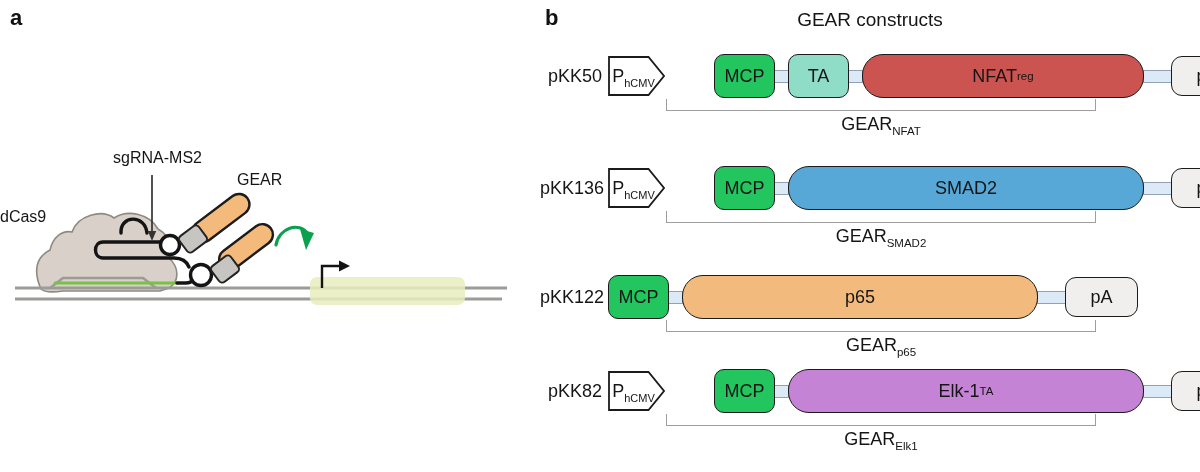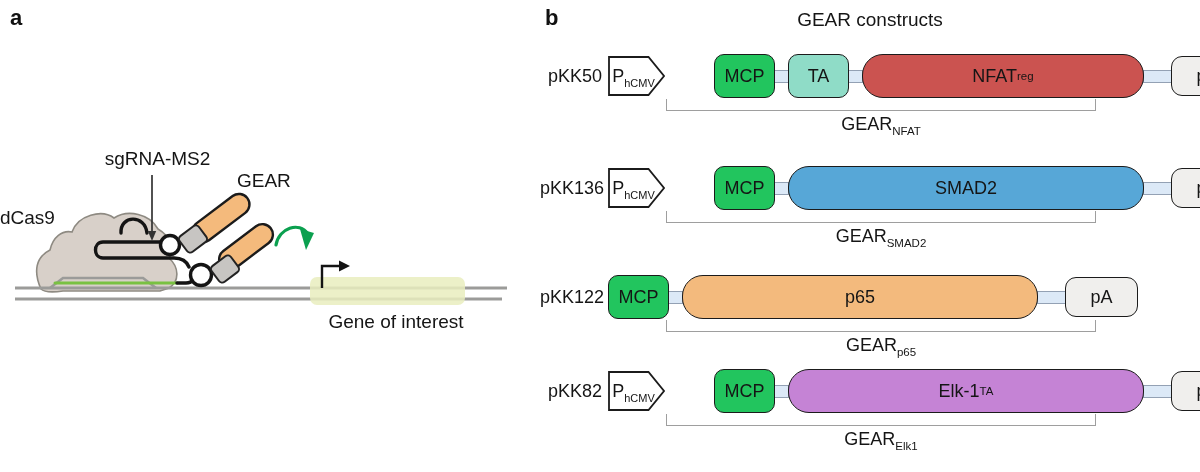--- a/index.html
+++ b/index.html
@@ -4,21 +4,21 @@
 <style>
   html,body{margin:0;padding:0;background:#fff;}
   #figure{position:relative;width:1200px;height:472px;background:#ffffff;overflow:hidden;
           font-family:"Liberation Sans","DejaVu Sans",sans-serif;color:#151515;}
   .pletter{position:absolute;font-size:22px;font-weight:bold;color:#111;}
   #pletter-a{left:10px;top:5px;}
   #pletter-b{left:545px;top:5px;}
   
   #panel-a{position:absolute;left:0;top:0;width:540px;height:472px;}
   #panel-a svg{position:absolute;left:0;top:0;}
-  .alabel{position:absolute;font-size:19px;line-height:1.1;white-space:nowrap;}
+  .alabel{position:absolute;font-size:16px;line-height:1.1;white-space:nowrap;}
   #lbl-dcas9{left:0px;top:208px;}
   #lbl-sgrna{left:95px;top:149px;width:125px;text-align:center;}
   #lbl-gear{left:237px;top:171px;}
   #lbl-gene{left:316px;top:312px;width:160px;text-align:center;}
   
   #panel-b{position:absolute;left:540px;top:0;width:660px;height:472px;}
   #b-title{position:absolute;left:0;top:9px;width:660px;text-align:center;font-size:19px;}
   #b-rows{position:absolute;left:0;top:0;width:660px;height:340px;}
   .crow{position:absolute;left:0;height:44px;display:flex;align-items:center;}
   .plasmid{width:62px;margin-right:6px;text-align:right;font-size:18px;flex:none;}
@@ -83,21 +83,20 @@
 
       <path d="M 322,288 L 322,266 L 340,266" stroke="#141414" stroke-width="2.4" fill="none"></path>
       <polygon points="339,260.5 339,271.5 350,266" fill="#141414"></polygon>
 
       <line x1="152" y1="175" x2="152" y2="232" stroke="#333" stroke-width="1.7"></line>
       <polygon points="147.8,231 156.2,231 152,241" fill="#333"></polygon>
     </svg>
     <div class="alabel" id="lbl-dcas9">dCas9</div>
     <div class="alabel" id="lbl-sgrna">sgRNA-MS2</div>
     <div class="alabel" id="lbl-gear">GEAR</div>
-    <div class="alabel" id="lbl-gene">Gene of interest</div>
   </div>
 
   <div id="panel-b">
     <div id="b-title">GEAR constructs</div>
     <div id="b-rows">
         <div class="crow" style="top: 54px;">
       <div class="plasmid">pKK50</div>
       <div class="promoter">
         <svg width="57" height="40" viewBox="0 0 57 40">
           <polygon points="1,1 40.5,1 56,20 40.5,39 1,39" fill="#ffffff" stroke="#1b1b1b" stroke-width="1.8" stroke-linejoin="miter"></polygon>

